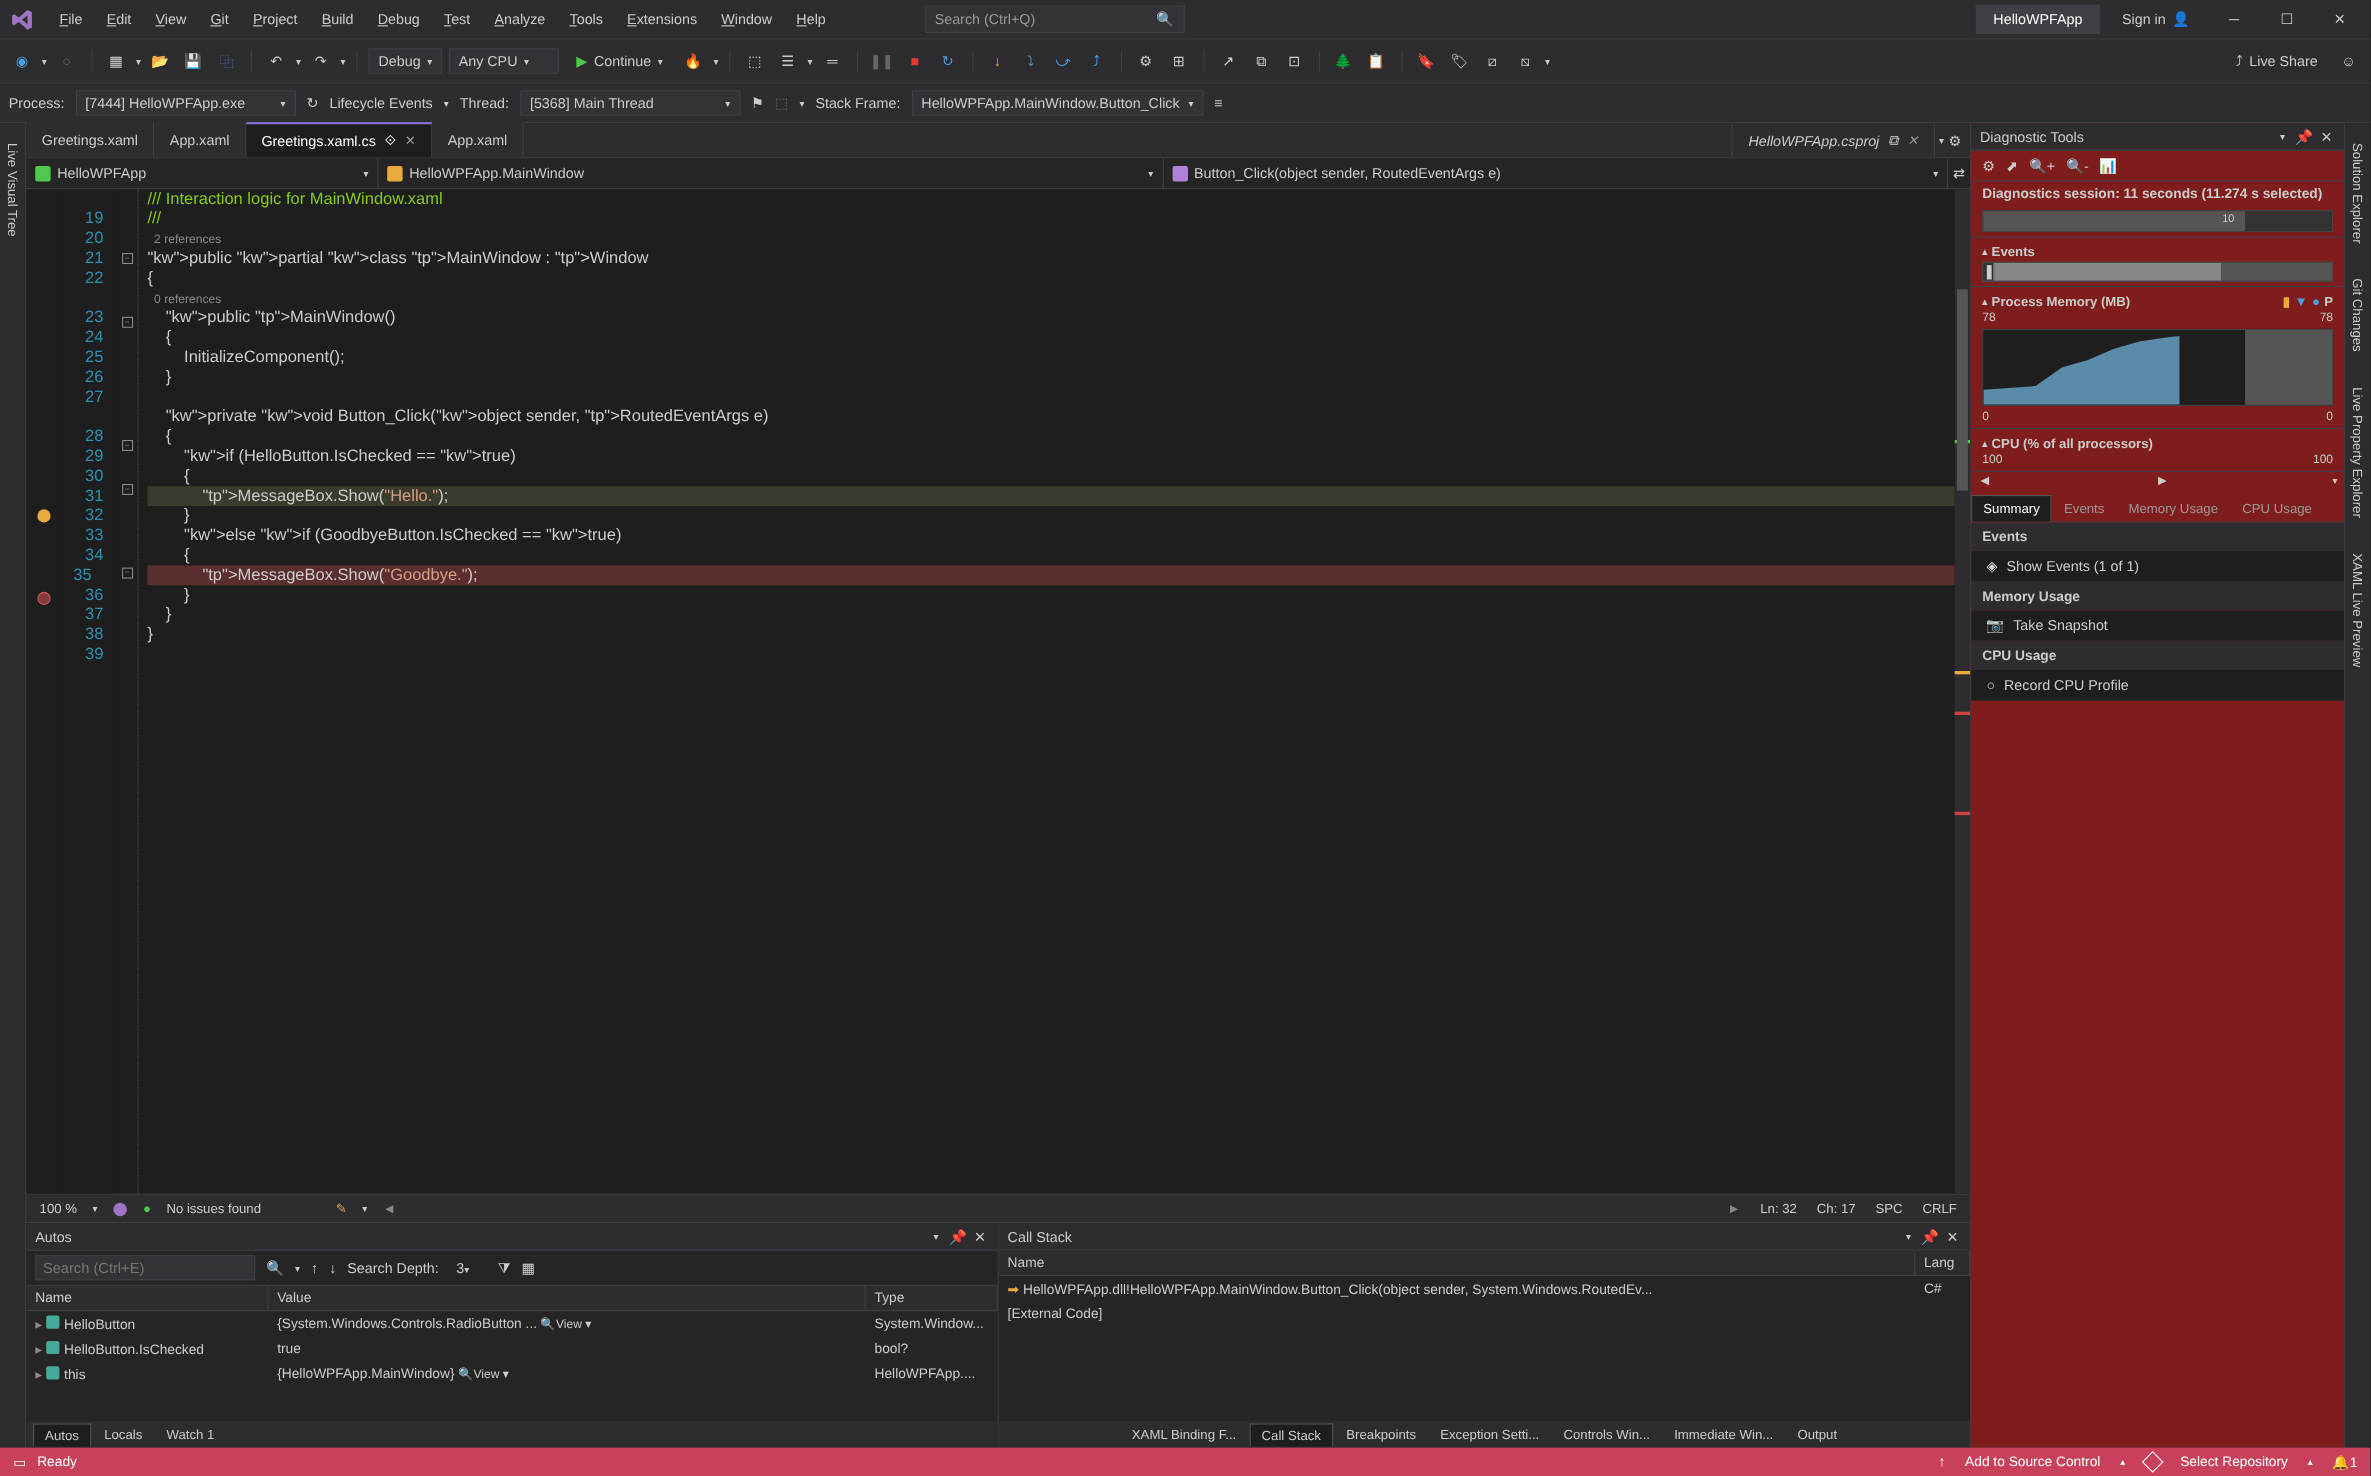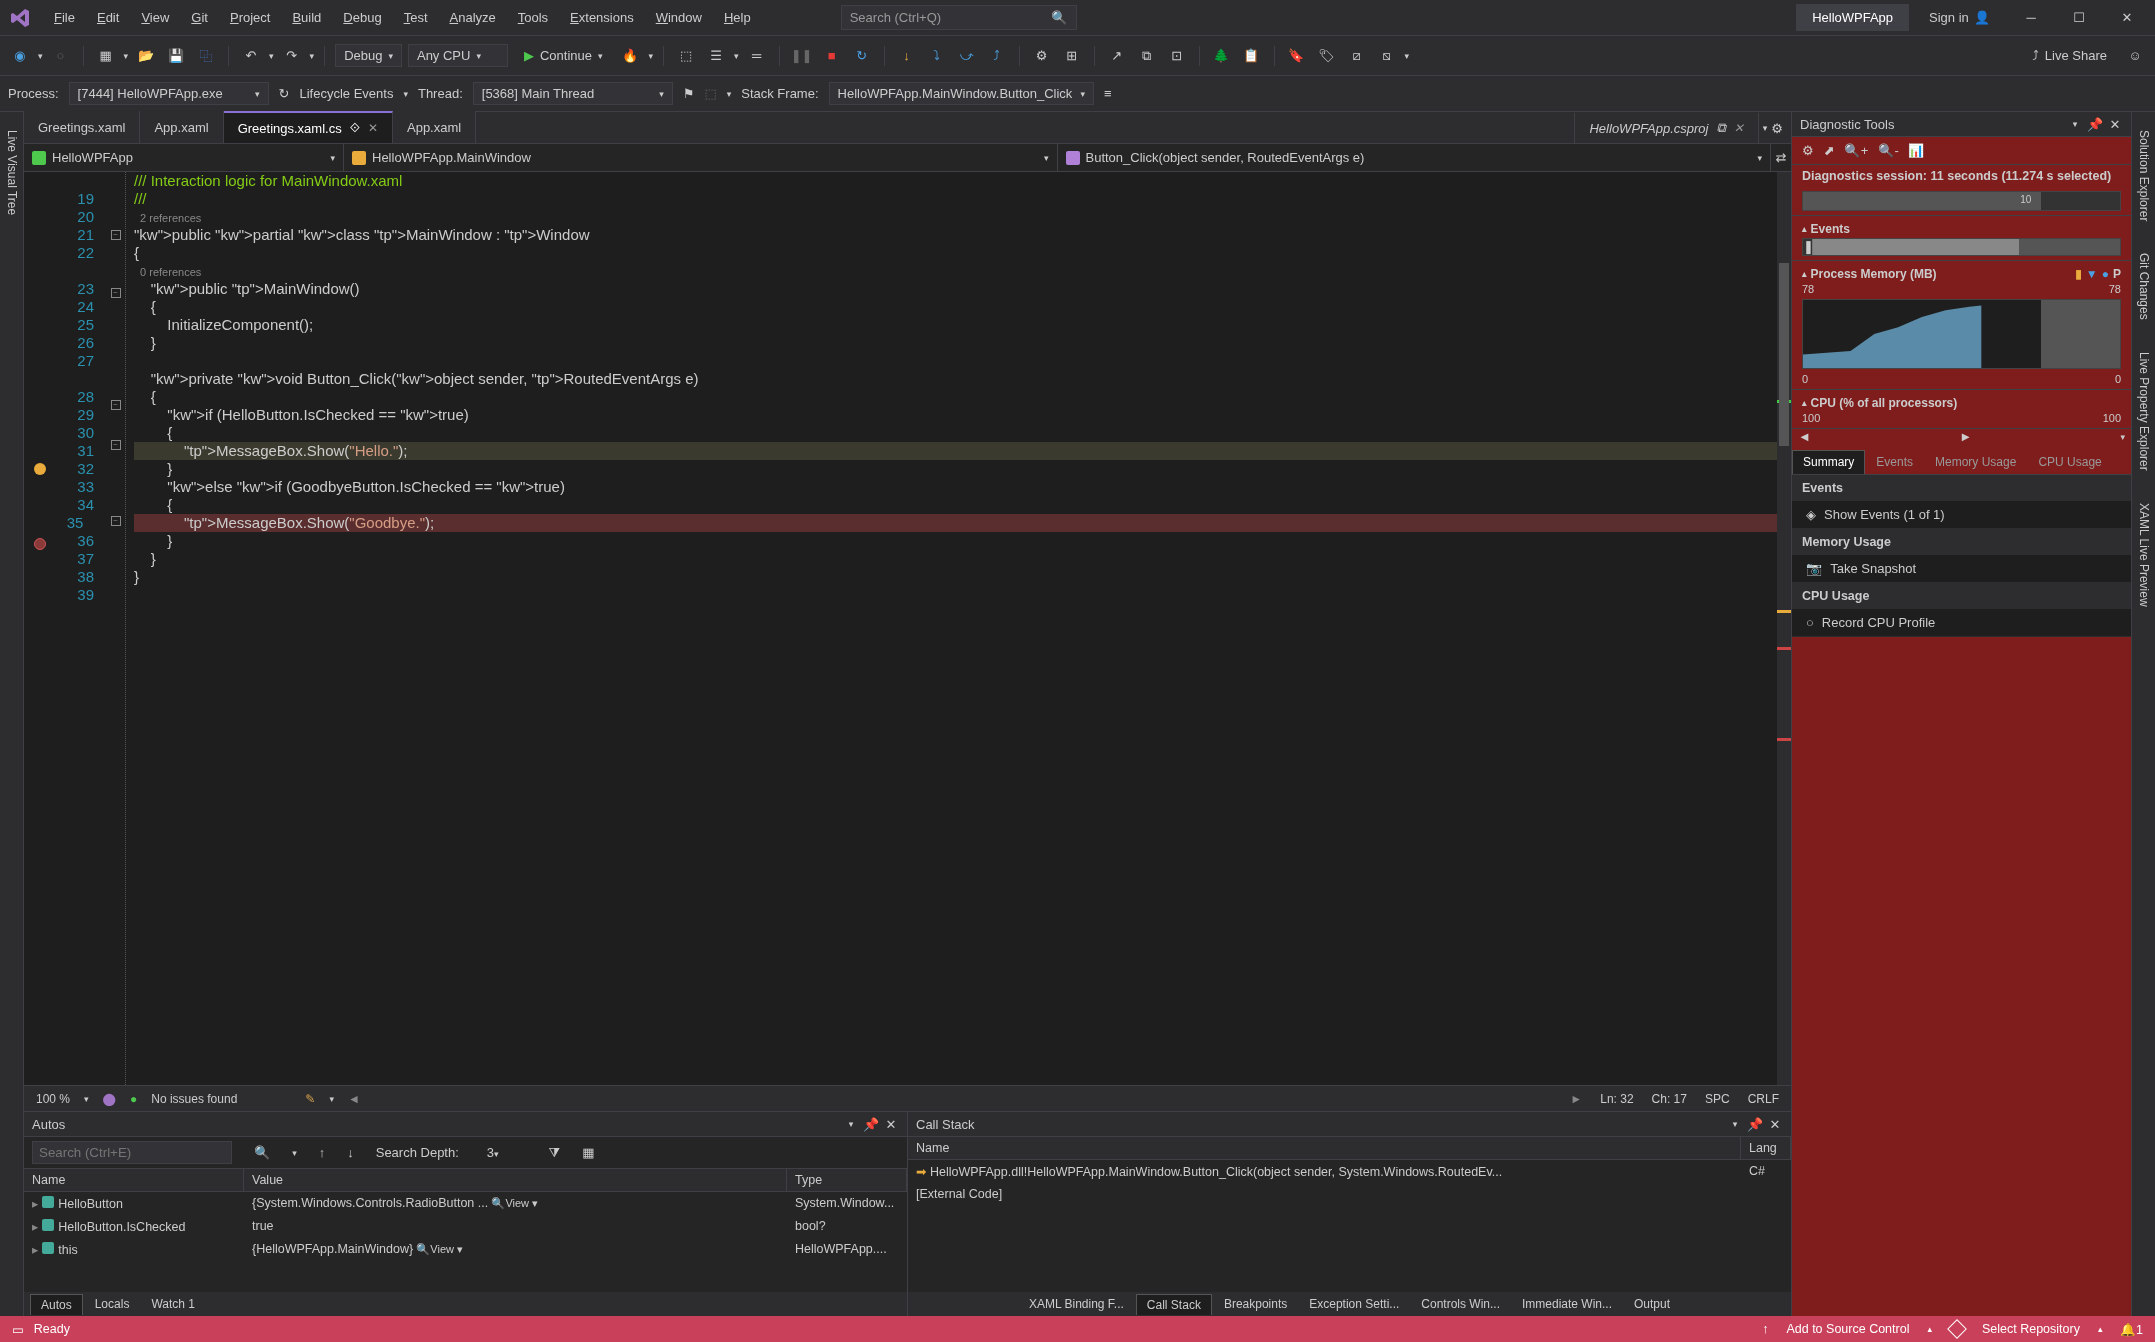--- a/index.html
+++ b/index.html
@@ -101,21 +101,21 @@
 .diag-tab.active{border:1px solid #555; border-bottom:none; background:#1e1e1e; color:#fff;}
 .diag-list{flex:1; overflow:auto;}
 .diag-list .cat{padding:6px 10px; background:#2d2d30; font-weight:600; font-size:12.5px;}
 .diag-list .item{display:flex; align-items:center; gap:8px; padding:6px 14px; background:#1e1e1e; border-bottom:1px solid #2d2d30;}
 .diag-scroll{display:flex; align-items:center; justify-content:space-between; padding:0 6px; height:16px; border-top:1px solid #3f3f46;}
 
 
 .bottom { height: 205px; display: flex; border-top: 1px solid #3f3f46; }
 .bottom-panel { flex: 1; background: #252526; display:flex; flex-direction:column; border-right:1px solid #3f3f46;}
 .bottom-panel:last-child{border-right:none;}
-.autos-search{display:flex; align-items:center; gap:22px; padding:4px 8px; border-bottom:1px solid #3f3f46;}
+.autos-search{display:flex; align-items:center; gap:10px; padding:4px 8px; border-bottom:1px solid #3f3f46;}
 .autos-search input{flex:0 0 200px; background:#333337; border:1px solid #3f3f46; padding:3px 6px; color:#ccc;}
 .grid-header{display:flex; background:#2d2d30; border-bottom:1px solid #3f3f46; font-size:12.5px;}
 .grid-header .col{padding:4px 8px; border-right:1px solid #3f3f46;}
 .grid-body{flex:1; overflow:auto;}
 .grid-row{display:flex; padding:2px 0; font-size:12.5px;}
 .grid-row .col{padding:2px 8px; overflow:hidden; white-space:nowrap; text-overflow:ellipsis;}
 .expand{color:#888; margin-right:4px;}
 .obj-icon{width:12px;height:12px; display:inline-block; background:#4a9; border-radius:2px; margin-right:4px;}
 .view-link{color:#ccc; font-size:11px;}
 .bottom-tabs{display:flex; background:#2d2d30; padding:0 6px; height:24px; align-items:center; font-size:12px; gap:2px;}

